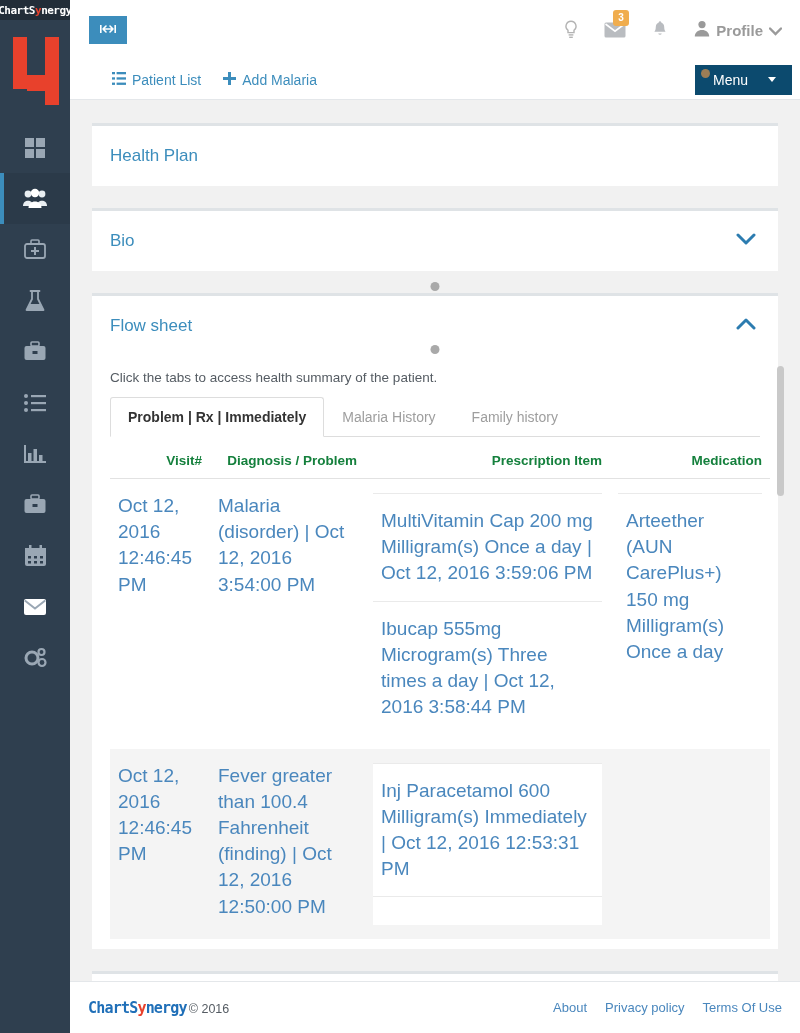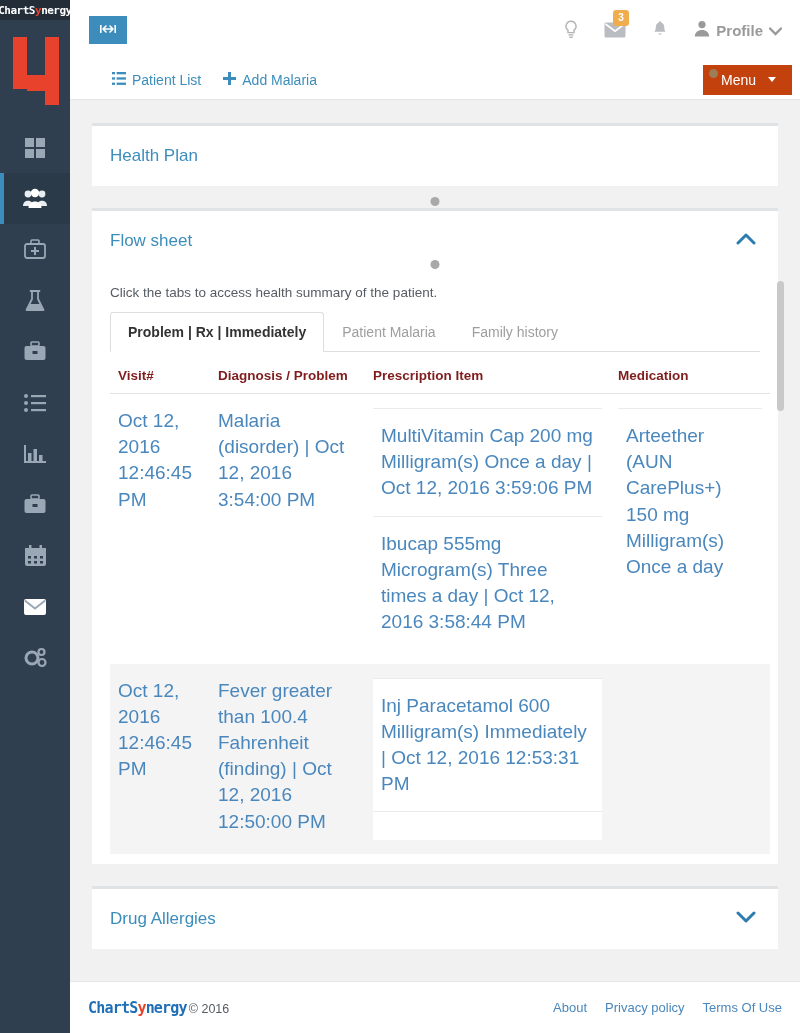--- a/index.html
+++ b/index.html
@@ -96,25 +96,25 @@
   .subnav-link {
     display: flex; align-items: center; gap: 6px;
     color: #3c8dbc; font-size: 14px;
     text-decoration: none; cursor: pointer;
   }
   .subnav-link.first { margin-left: 14px; }
   .subnav-link.second { margin-left: 22px; }
   .menu-btn {
     position: relative;
     margin-left: auto; margin-right: 8px;
-    background: #c2410c; border: none;
+    background: #0c4a6e; border: none;
     color: #ffffff; font-size: 14px;
     padding: 7px 16px 7px 18px;
     cursor: pointer;
-    display: flex; align-items: center; gap: 12px;
+    display: flex; align-items: center; gap: 20px;
   }
   .menu-btn::before {
     content: ""; position: absolute; left: 6px; top: 4px;
     width: 9px; height: 9px; border-radius: 50%;
     background: #9c7d56;
   }
   .caret {
     width: 0; height: 0;
     border-left: 4px solid transparent;
     border-right: 4px solid transparent;
@@ -179,21 +179,21 @@
   .tab.active {
     color: #333333; font-weight: bold;
     background: #ffffff;
     border: 1px solid #dddddd;
     border-bottom-color: #ffffff;
     border-radius: 3px 3px 0 0;
   }
 
   table.fs { width: 100%; border-collapse: collapse; table-layout: fixed; }
   table.fs th {
-    text-align: left; font-size: 13.5px; color: #7f1d1d;
+    text-align: right; font-size: 13.5px; color: #15803d;
     padding: 16px 8px 10px 8px;
     border-bottom: 1px solid #e2e2e2;
     font-weight: bold;
   }
   table.fs td {
     vertical-align: top;
     font-size: 19px; color: #4a87bd;
     padding: 14px 8px 14px 8px;
     line-height: 1.38;
   }
@@ -463,20 +463,30 @@
   </div>
 
   <div class="content">
 
     <div class="panel first">
       <div class="panel-head">
         <span class="panel-title">Health Plan</span>
       </div>
     </div>
 
+    <div class="panel">
+      <div class="panel-head">
+        <span class="panel-title">Bio</span>
+        <span class="chev">
+          <svg width="20" height="13" viewBox="0 0 20 13">
+              <path d="M2 2l8 8 8-8" stroke="#2c7cb0" stroke-width="3" fill="none" stroke-linecap="round" stroke-linejoin="round"></path>
+            </svg>
+        </span>
+      </div>
+    </div>
 
     <div class="dot-sep">
         <i></i>
       </div>
 
     <div class="panel">
       <div class="panel-head">
         <span class="panel-title">Flow sheet</span>
         <span class="chev">
           <svg width="20" height="13" viewBox="0 0 20 13">
@@ -489,21 +499,21 @@
           <i></i>
         </div>
 
       <div class="flow-body">
         <div class="fs-scroll"></div>
 
         <div class="flow-hint">Click the tabs to access health summary of the patient.</div>
 
         <div class="tabs">
           <div class="tab active">Problem | Rx | Immediately</div>
-          <div class="tab">Patient Malaria</div>
+          <div class="tab">Malaria History</div>
           <div class="tab">Family history</div>
         </div>
 
         <table class="fs">
           <thead>
             <tr>
               <th class="col-visit">Visit#</th>
               <th class="col-diag">Diagnosis / Problem</th>
               <th class="col-presc">Prescription Item</th>
               <th class="col-med">Medication</th>

